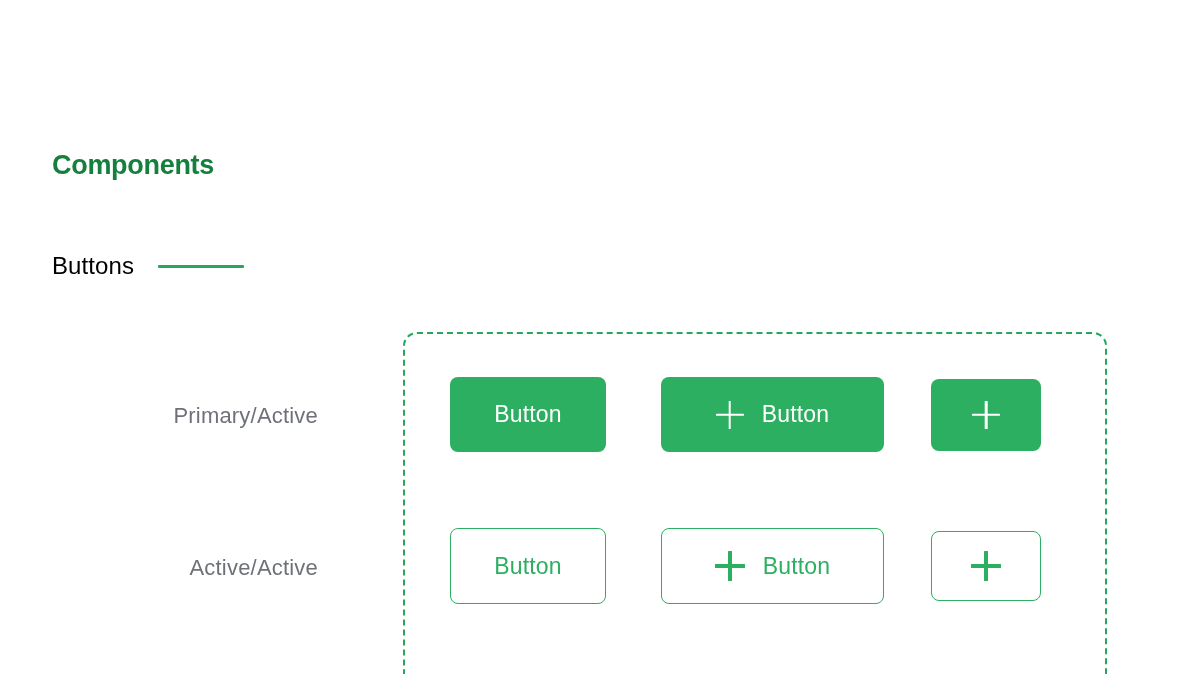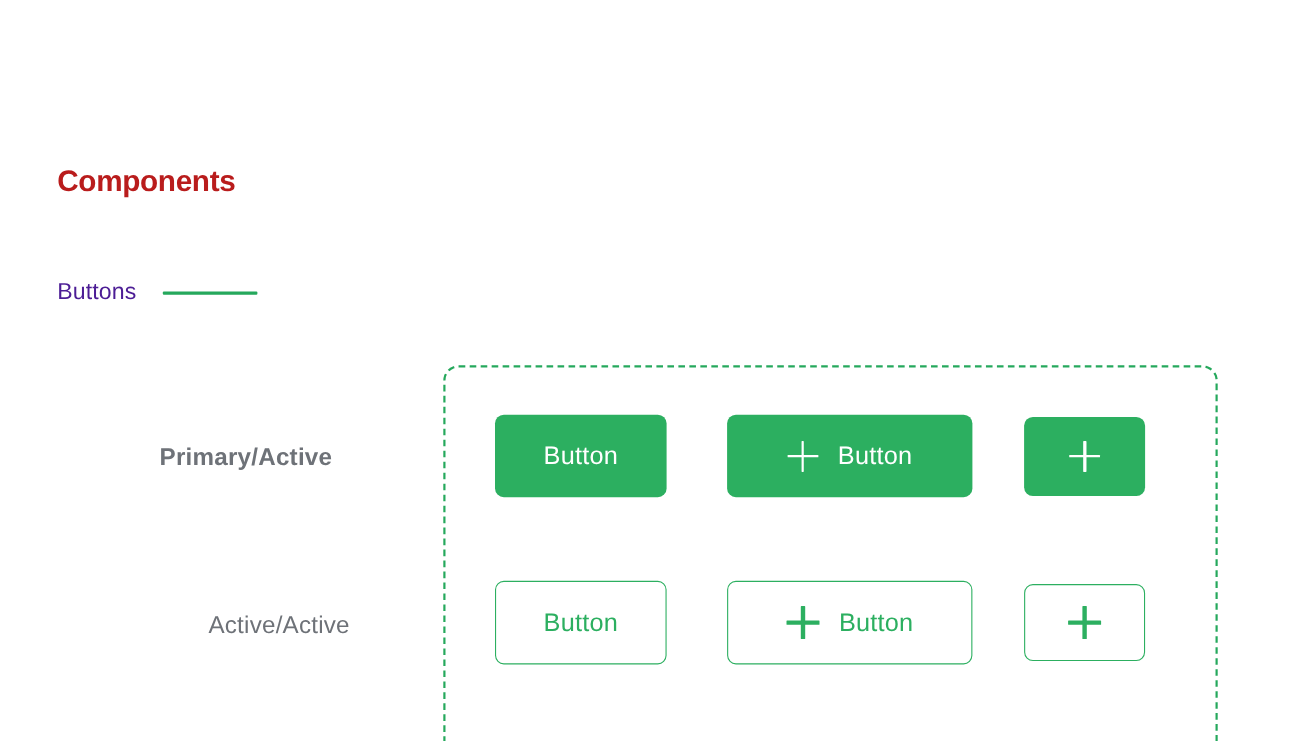--- a/index.html
+++ b/index.html
@@ -17,38 +17,38 @@
   }
 
   
   .page-title {
     position: absolute;
     left: 52px;
     top: 147px;
     font-size: 27px;
     font-weight: bold;
     letter-spacing: -0.3px;
-    color: #b91c1c;
+    color: #15803d;
     line-height: 36px;
     white-space: nowrap;
   }
 
   
   .section-row {
     position: absolute;
     left: 52px;
     top: 250px;
     display: flex;
     align-items: center;
     height: 32px;
   }
   .section-label {
-    font-size: 21px;
+    font-size: 24px;
     font-weight: normal;
-    color: #4c1d95;
+    color: #000000;
     line-height: 32px;
     white-space: nowrap;
     letter-spacing: 0.1px;
   }
   .section-rule {
     width: 86px;
     height: 3px;
     background: #25A85C;
     margin-left: 24px;
     border-radius: 1px;
@@ -59,21 +59,21 @@
     position: absolute;
     width: 300px;
     text-align: right;
     font-size: 22px;
     font-weight: normal;
     color: #6E7278;
     line-height: 30px;
     white-space: nowrap;
     letter-spacing: 0.2px;
   }
-  .row-label.primary  { left: 2px; top: 401px; font-weight: bold; }
+  .row-label.primary  { left: 18px; top: 401px; }
   .row-label.outline  { left: 18px; top: 553px; }
 
   
   .specimen-frame {
     position: absolute;
     left: 403px;
     top: 332px;
     width: 704px;
     height: 360px;
     border: 2px dashed #25A85C;

